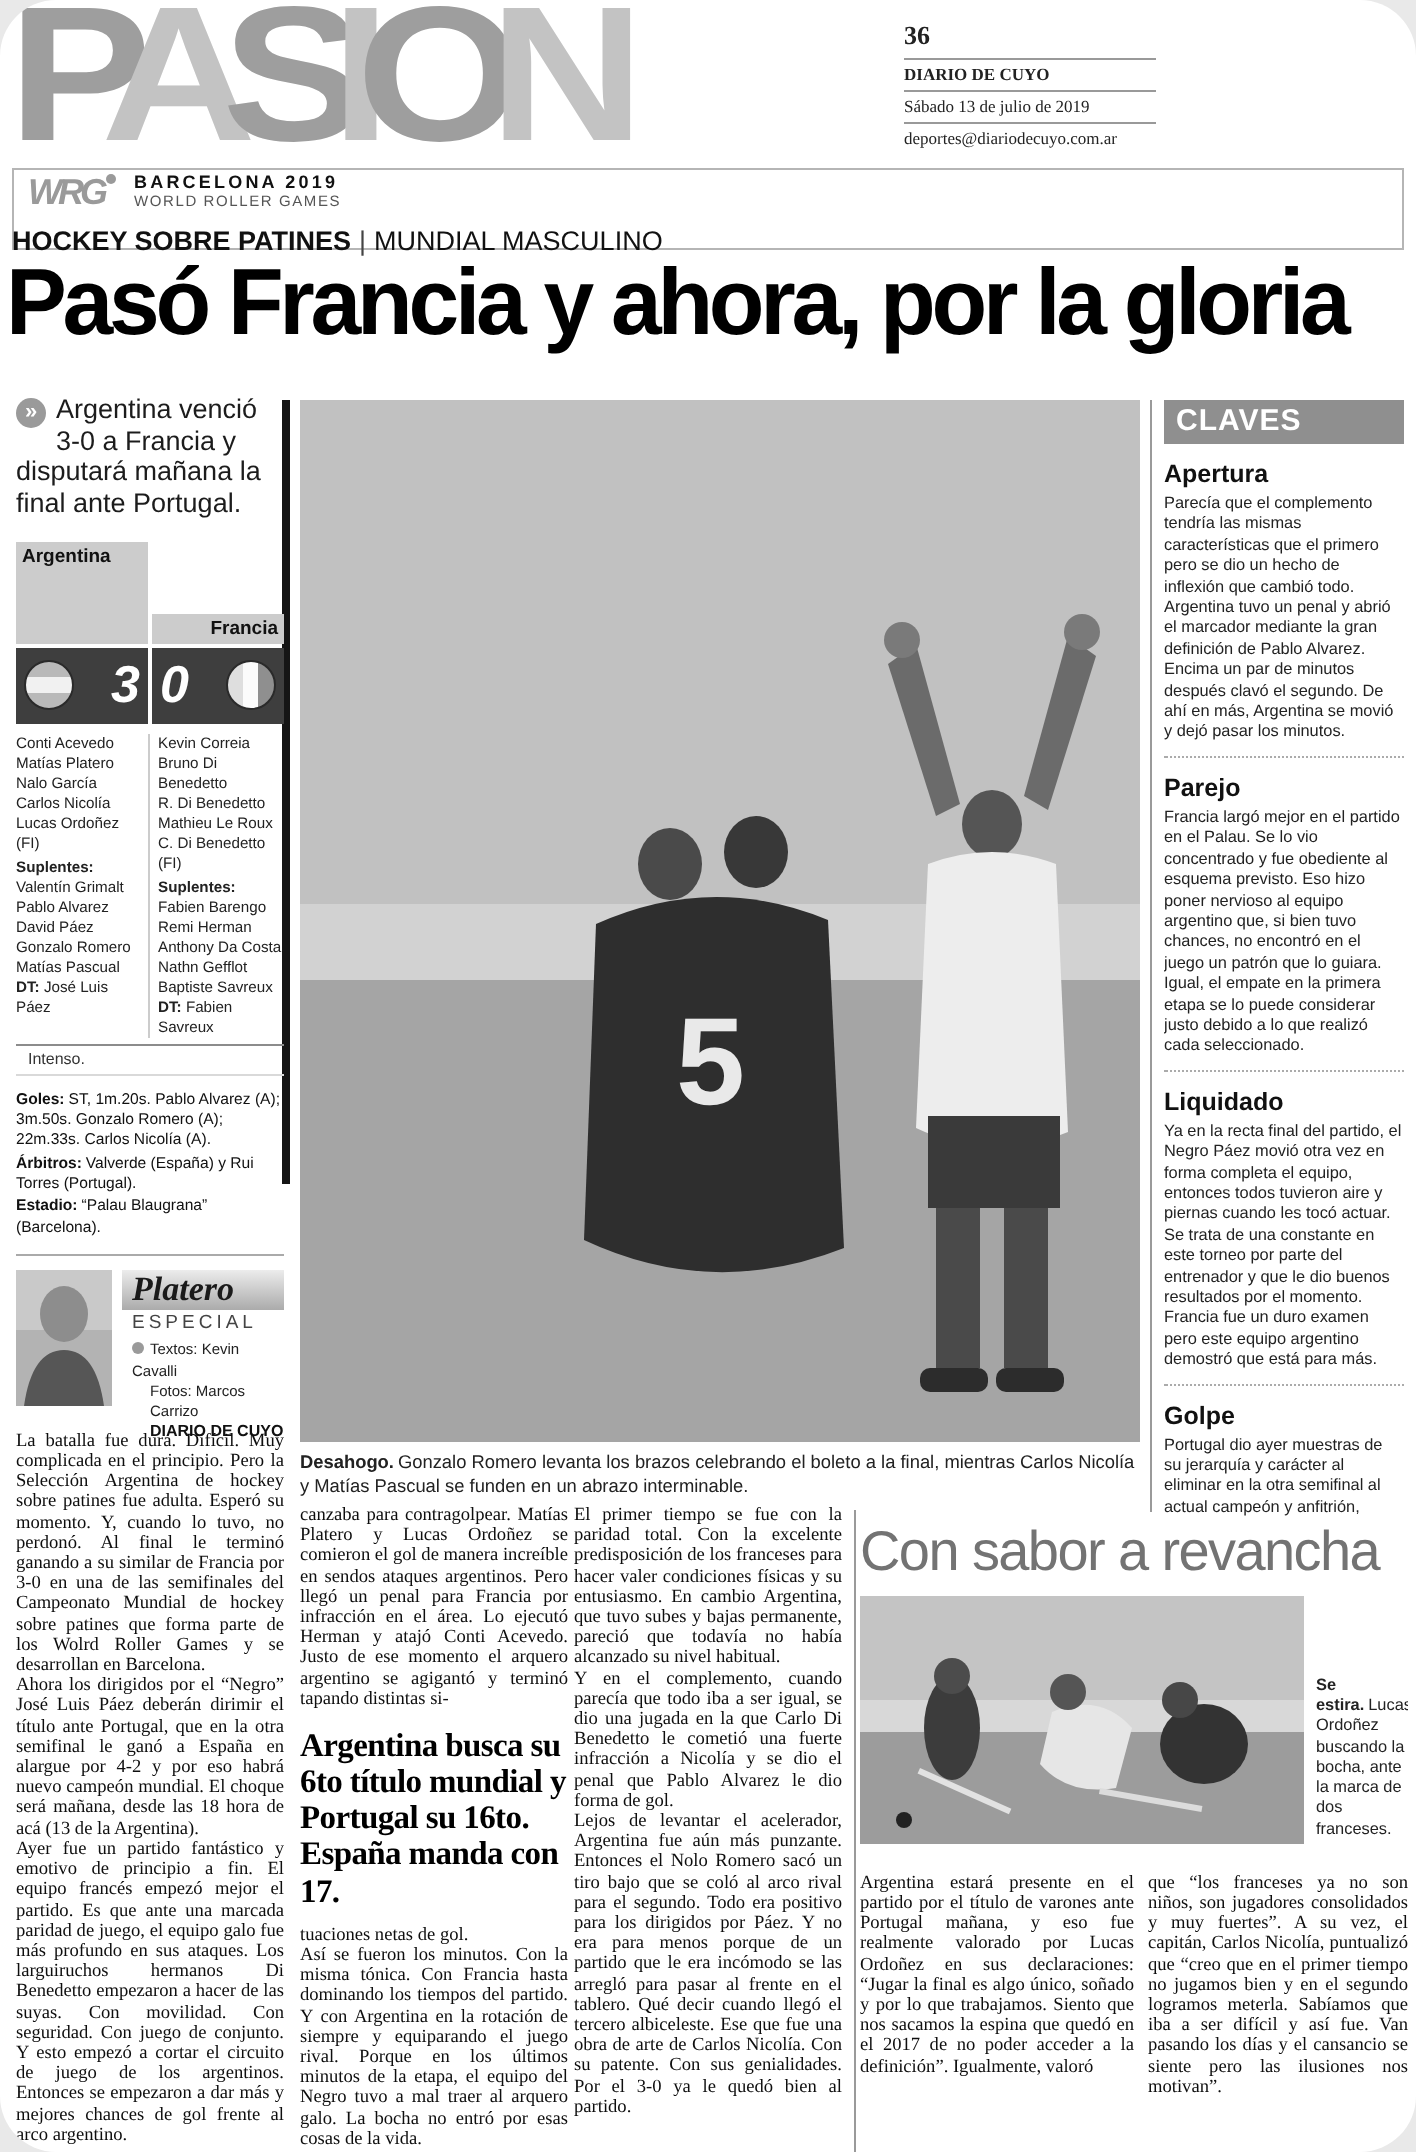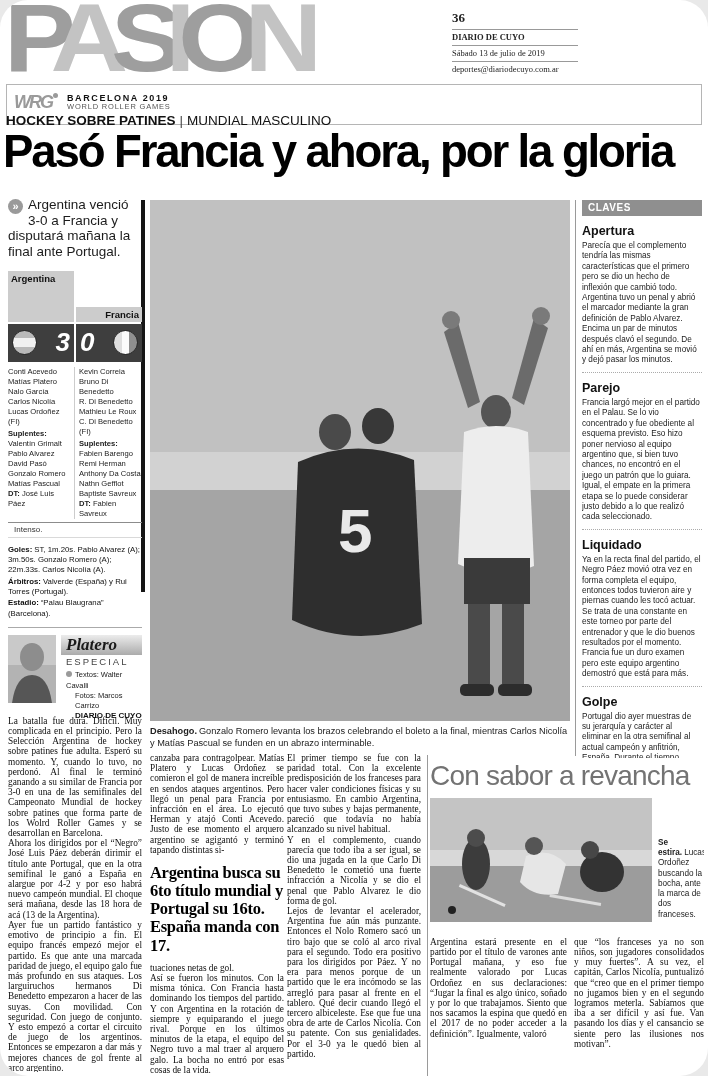--- a/index.html
+++ b/index.html
@@ -15,21 +15,21 @@
     font-weight:700; font-size:96px; letter-spacing:-0.16em;
     transform:scaleX(1.12); transform-origin:left top; line-height:1; }
   .m-l1 { color:#9e9e9e; } .m-l2 { color:#c3c3c3; }
   .page-info { position:absolute; left:452px; top:8px; width:126px; font-size:8.5px; color:#222; }
   .page-info .row { padding:2px 0 3px; border-bottom:1px solid #999;font-family:Liberation Serif, serif; }
   .page-info .row:last-child { border-bottom:none; }
   .pi-num { font-size:13px; font-weight:700; }
   .pi-paper { font-weight:700; }
   
   .event-banner { position:absolute; left:6px; top:84px; width:696px; height:41px;
-    border:1px solid #b5b5b5; display:flex; align-items:flex-start; padding:8px 7px; gap:9px; }
+    border:1px solid #b5b5b5; display:flex; align-items:flex-end; padding:19px 7px; gap:9px; }
   .wrg-logo { font-style:italic; font-weight:700; font-size:18px; color:#9a9a9a;
     letter-spacing:-2px; line-height:1; }
   .wrg-dot { display:inline-block; width:5px; height:5px; border-radius:50%; background:#9a9a9a;
     vertical-align:top; margin-left:1px; }
   .banner-l1 { font-size:9px; font-weight:700; letter-spacing:1.6px; line-height:1.15; }
   .banner-l2 { font-size:7.5px; color:#555; letter-spacing:0.8px; line-height:1.1; }
   
   .kicker { position:absolute; left:6px; top:113px; font-size:13.5px; color:#111; }
   .kicker b { font-weight:700; }
   .kicker .sep { color:#444; padding:0 4px; }
@@ -87,21 +87,21 @@
   .main-photo svg, .decl-photo svg, .reporter-photo svg { display:block; width:100%; height:100%; }
   .main-caption { position:absolute; left:150px; top:726px; width:418px;
     font-size:9.2px; line-height:1.25; color:#222; }
   .main-caption b, .decl-caption b { font-weight:700; margin-right:2px; }
   .col2 { position:absolute; left:150px; top:753px; width:134px; height:323px; overflow:hidden; }
   .col3 { position:absolute; left:287px; top:753px; width:134px; height:323px; overflow:hidden; }
   .pull-quote { font-family:"Liberation Serif", serif; font-weight:700; font-size:16.5px;
     line-height:1.1; letter-spacing:-0.3px; text-align:left; margin:9px 0 8px; color:#000; }
   
   .claves { position:absolute; left:582px; top:200px; width:120px; height:558px; overflow:hidden; }
-  .claves-bar { background:#8f8f8f; color:#fff; font-size:10px; font-weight:700;
+  .claves-bar { background:#8f8f8f; color:#fff; font-size:15px; font-weight:700;
     letter-spacing:0.5px; padding:2px 6px 3px; }
   .claves-item { padding:5px 0 6px; border-bottom:1px dotted #ababab; }
   .claves-item:last-child { border-bottom:none; }
   .claves-item h3 { font-size:12.5px; font-weight:700; margin:3px 0 3px; }
   .claves-item p { font-size:8.2px; line-height:10.4px; color:#222; }
   
   .decl { position:absolute; left:430px; top:761px; width:274px; height:315px; overflow:hidden; }
   .decl-kicker { font-size:12px; letter-spacing:0.3px; color:#111; margin-bottom:1px; }
   .decl-headline { font-size:28px; font-weight:400; letter-spacing:-0.8px; color:#737373;
     line-height:1.1; margin-bottom:6px; white-space:nowrap; }
@@ -171,21 +171,21 @@
     <div class="lineups">
       <div class="lineup">
         <div>Conti Acevedo</div>
         <div>Matías Platero</div>
         <div>Nalo García</div>
         <div>Carlos Nicolía</div>
         <div>Lucas Ordoñez (FI)</div>
         <div class="subs-label">Suplentes:</div>
         <div>Valentín Grimalt</div>
         <div>Pablo Alvarez</div>
-        <div>David Pasó</div>
+        <div>David Páez</div>
         <div>Gonzalo Romero</div>
         <div>Matías Pascual</div>
         <div class="dt"><b>DT:</b> <span>José Luis Páez</span></div>
       </div>
       <div class="lineup away-l">
         <div>Kevin Correia</div>
         <div>Bruno Di Benedetto</div>
         <div>R. Di Benedetto</div>
         <div>Mathieu Le Roux</div>
         <div>C. Di Benedetto (FI)</div>
@@ -214,21 +214,21 @@
         <svg viewBox="0 0 48 68" xmlns="http://www.w3.org/2000/svg">
           <rect width="48" height="68" fill="#c9c9c9"></rect>
           <rect width="48" height="68" fill="#b3b3b3" y="30"></rect>
           <ellipse cx="24" cy="22" rx="12" ry="14" fill="#8d8d8d"></ellipse>
           <path d="M4 68 Q8 40 24 40 Q40 40 44 68 Z" fill="#565656"></path>
         </svg>
       </div>
       <div class="byline-right">
         <div class="byline-title">Platero</div>
         <div class="byline-sub">ESPECIAL</div>
-        <div class="byline-credit"><span class="bullet-icon"></span><span>Textos: Walter Cavalli</span></div>
+        <div class="byline-credit"><span class="bullet-icon"></span><span>Textos: Kevin Cavalli</span></div>
         <div class="byline-credit" style="margin-left:14px;">Fotos: Marcos Carrizo</div>
         <div class="byline-paper">DIARIO DE CUYO</div>
       </div>
     </div>
 
     <div class="serif-text">
       <p>La batalla fue dura. Difícil. Muy complicada en el principio. Pero la Selección Argentina de hockey sobre patines fue adulta. Esperó su momento. Y, cuando lo tuvo, no perdonó. Al final le terminó ganando a su similar de Francia por 3-0 en una de las semifinales del Campeonato Mundial de hockey sobre patines que forma parte de los Wolrd Roller Games y se desarrollan en Barcelona.</p>
       <p>Ahora los dirigidos por el “Negro” José Luis Páez deberán dirimir el título ante Portugal, que en la otra semifinal le ganó a España en alargue por 4-2 y por eso habrá nuevo campeón mundial. El choque será mañana, desde las 18 hora de acá (13 de la Argentina).</p>
       <p>Ayer fue un partido fantástico y emotivo de principio a fin. El equipo francés empezó mejor el partido. Es que ante una marcada paridad de juego, el equipo galo fue más profundo en sus ataques. Los larguiruchos hermanos Di Benedetto empezaron a hacer de las suyas. Con movilidad. Con seguridad. Con juego de conjunto. Y esto empezó a cortar el circuito de juego de los argentinos. Entonces se empezaron a dar más y mejores chances de gol frente al arco argentino.</p>
       <p>Partido cerrado si los hay. Con marcas celosas. Por eso los dirigidos por el Negro Páez optaron por pegarle desde afuera. En la primera, Nalo García estuvo muy cerca de convertir. Francia contestó con un tiro fuerte de Carlo Di Benedetto.</p>

